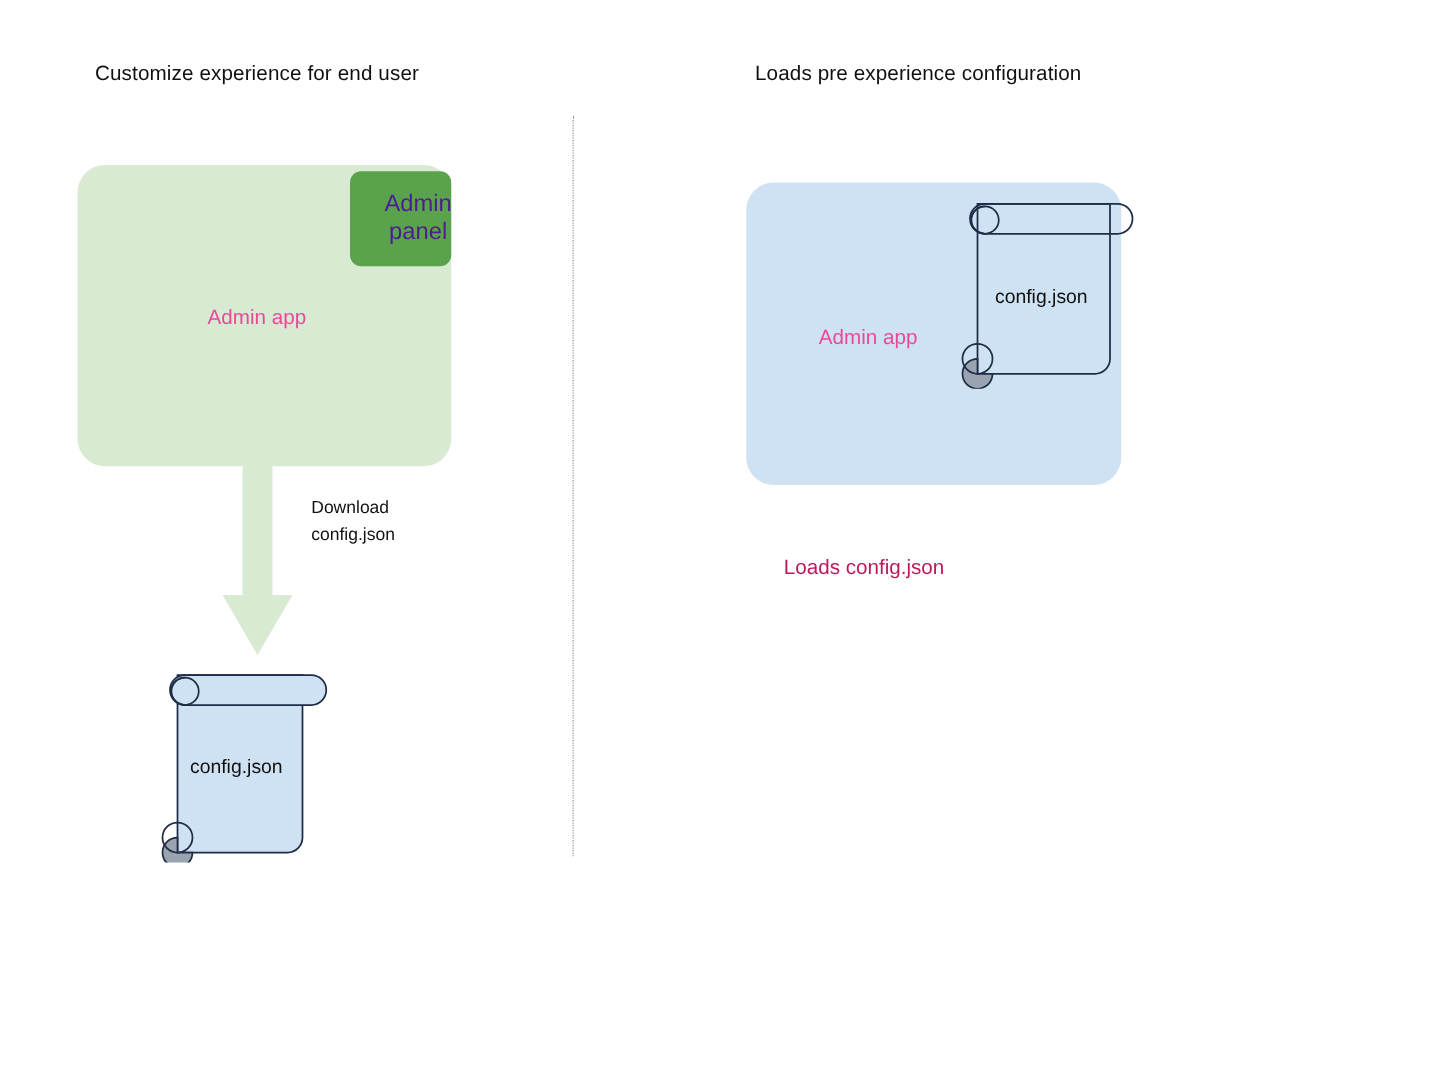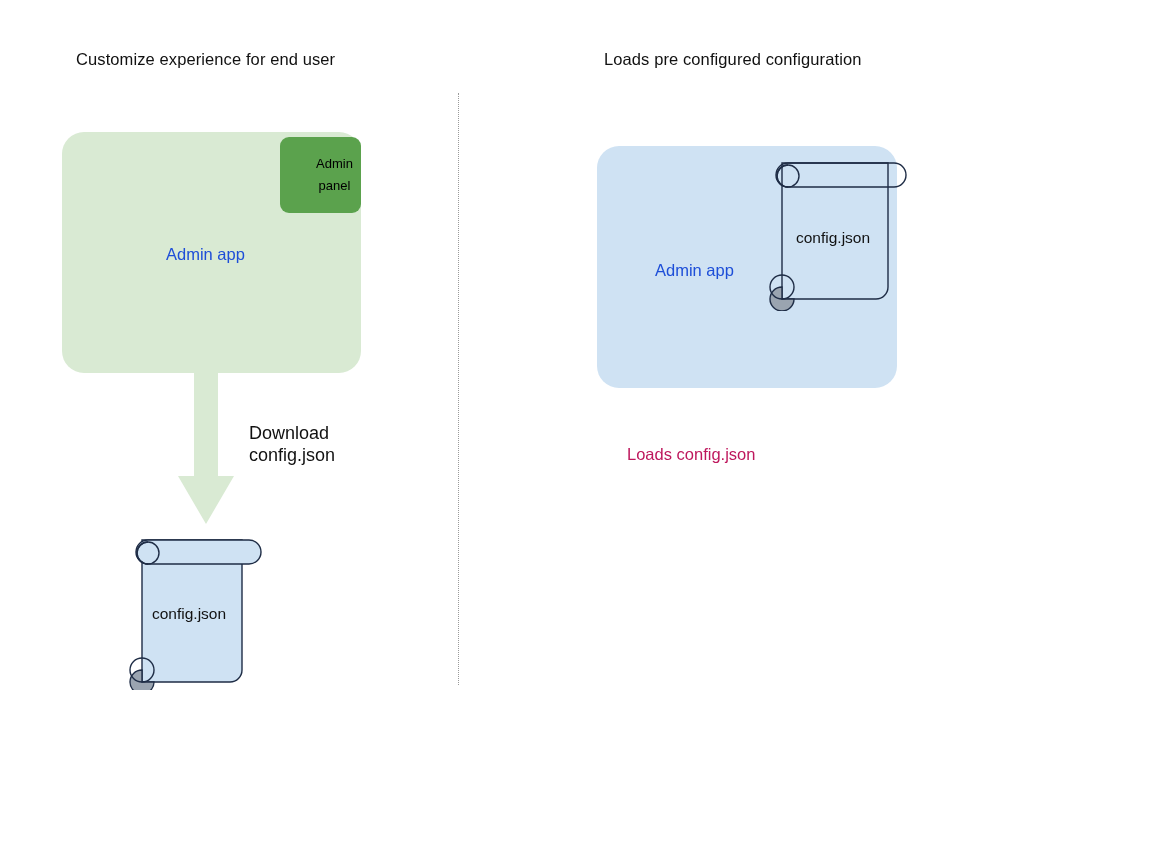--- a/index.html
+++ b/index.html
@@ -62,62 +62,62 @@
     left: 597px;
     top: 146px;
     width: 300px;
     height: 242px;
     background: #cfe2f3;
   }
   .app-label {
     position: absolute;
     font-size: 16.5px;
     line-height: 20px;
-    color: #1d4ed8;
+    color: #ec4899;
     white-space: nowrap;
   }
   #admin-app-label { left: 166px; top: 244px; }
   #demo-app-label  { left: 655px; top: 260px; }
 
   
   #admin-panel {
     position: absolute;
     left: 280px;
     top: 137px;
     width: 81px;
     height: 76px;
     background: #5ba24d;
     border-radius: 9px;
     display: flex;
     align-items: center;
     justify-content: center;
   }
   #admin-panel .panel-text {
-    font-size: 13px;
+    font-size: 19px;
     line-height: 22px;
-    color: #000000;
+    color: #4c1d95;
     text-align: center;
     white-space: pre-line;
     margin-left: 28px;
   }
 
   
   #download-arrow {
     position: absolute;
     left: 178px;
     top: 372px;
     width: 56px;
     height: 152px;
   }
 
   .arrow-label {
     position: absolute;
     left: 249px;
-    top: 422px;
-    font-size: 18px;
+    top: 394px;
+    font-size: 14px;
     line-height: 22px;
     color: #111111;
     white-space: pre-line;
   }
 
   
   .scroll-doc { position: absolute; }
   #scroll-left  { left: 118px; top: 528px;  width: 148px; height: 162px; }
   #scroll-right { left: 766px; top: 151px;  width: 146px; height: 160px; }
 
@@ -140,21 +140,21 @@
   #doc-text-left  { left: 152px; top: 604px; }
   #doc-text-right { left: 796px; top: 228px; }
 </style>
 </head>
 <body>
 
 <div class="stage">
 
   <div class="col-title" id="title-left">Customize experience for end user</div>
 
-  <div class="col-title" id="title-right">Loads pre configured configuration</div>
+  <div class="col-title" id="title-right">Loads pre experience configuration</div>
 
   <div class="divider"></div>
 
   <div class="app-box" id="admin-app"></div>
 
   <div class="app-label" id="admin-app-label">Admin app</div>
 
   <div id="admin-panel">
     <span class="panel-text">Admin
 panel</span>

